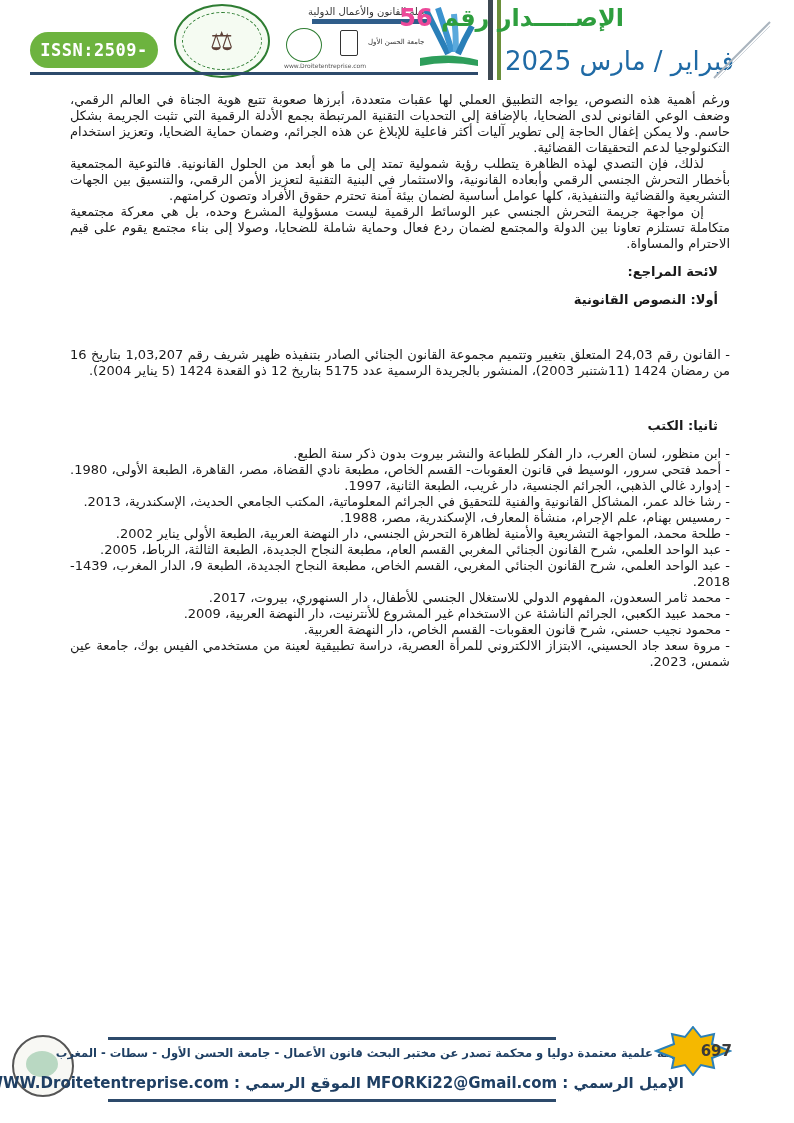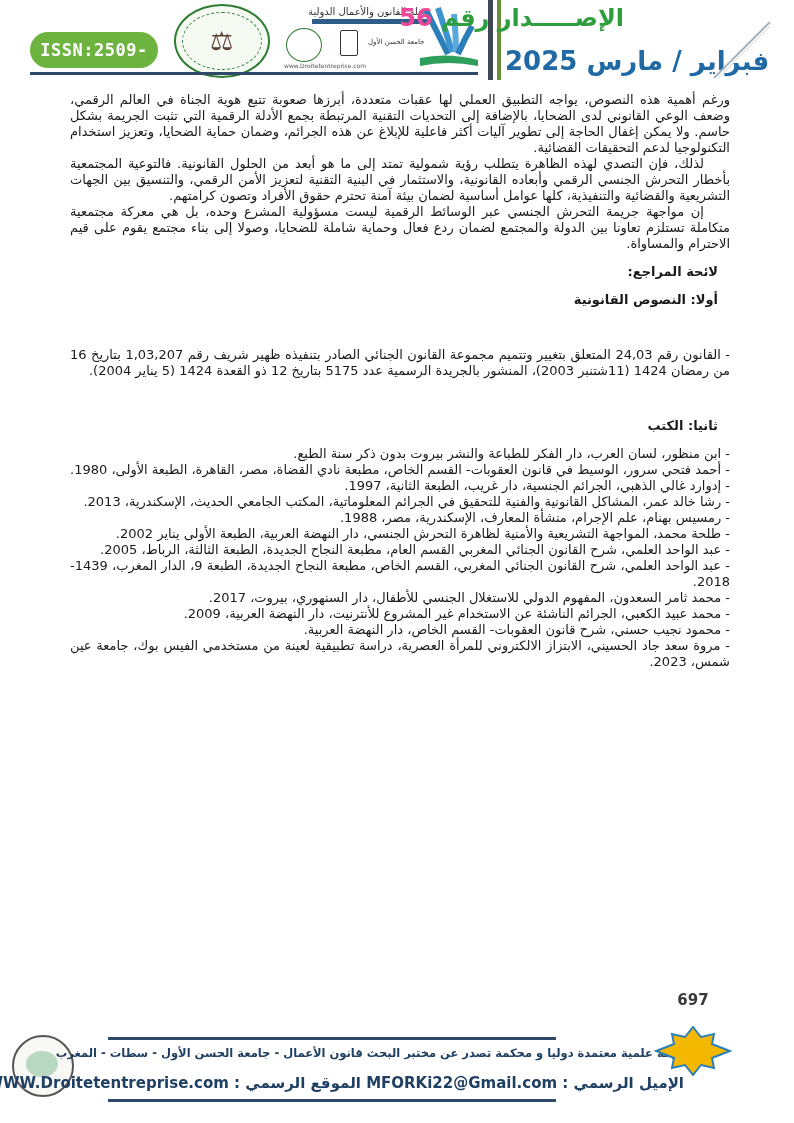--- a/index.html
+++ b/index.html
@@ -19,41 +19,41 @@
   .journal-logo .uni-name { position:absolute; left:86px; top:32px; font-size:7px; color:#333; direction:rtl; }
   .journal-logo .site { position:absolute; left:2px; top:56px; font-size:6px; color:#555; }
   .book-logo { position:absolute; left:418px; top:4px; width:62px; height:68px; }
   .book-logo svg { width:100%; height:100%; }
   .header-divider { position:absolute; left:30px; top:72px; width:448px; height:3px; background:#2d4a6b; }
   .vbar1 { position:absolute; left:488px; top:0; width:5px; height:80px; background:#3d4852; }
   .vbar2 { position:absolute; left:497px; top:0; width:4px; height:80px; background:#6a8f3a; }
   .issue-line { position:absolute; right:170px; top:4px; direction:rtl; font-size:24px; font-weight:bold; white-space:nowrap; }
   .issue-line .lbl { color:#2e9e3e;text-align:center; }
   .issue-line .num { color:#ec4899; }
-  .date-line { position:absolute; left:505px; top:46px; direction:rtl; font-size:26px; font-weight:bold; color:#1f6aa5; white-space:nowrap; }
+  .date-line { position:absolute; left:505px; top:46px; direction:rtl; font-size:26px; font-weight:normal; color:#1f6aa5; white-space:nowrap; }
   .diag-stroke { position:absolute; left:712px; top:20px; width:60px; height:60px; }
 
   
   .content { position:absolute; left:70px; top:92px; width:660px; direction:rtl; text-align:justify; font-family:"DejaVu Sans", sans-serif; font-size:13px; line-height:16px; }
   .content p { margin:0; }
   .content .indent { text-indent:26px; }
   .content .heading { font-weight:bold; margin:12px; }
   .content .gap { height:27px; }
   .content .ref { margin:0; }
 
   
   .footer-seal { position:absolute; left:12px; top:1035px; width:58px; height:58px; border:2px solid #555; border-radius:50%; background:#f8f8f4; }
   .footer-seal .inner { position:absolute; left:12px; top:14px; width:32px; height:26px; border-radius:50%; background:#b9d8c2; }
   .footer-line-top { position:absolute; left:108px; top:1037px; width:448px; height:3px; background:#2d4a6b; }
   .footer-line-bot { position:absolute; left:108px; top:1099px; width:448px; height:3px; background:#2d4a6b; }
   .footer-text1 { position:absolute; right:110px; top:1046px; direction:rtl; font-size:11.5px; font-weight:bold; color:#1f3f63; white-space:nowrap; }
   .footer-text2 { position:absolute; right:110px; top:1074px; direction:rtl; font-size:15px; font-weight:bold; color:#1f3f63; white-space:nowrap; }
   .page-star { position:absolute; left:654px; top:1026px; width:78px; height:50px; }
   .page-star svg { width:100%; height:100%; }
-  .page-num { position:absolute; left:654px; top:975px; width:78px; height:50px; line-height:50px; text-align:center; font-size:15px; font-weight:bold; color:#3a3a3a; }
+  .page-num { position:absolute; left:654px; top:1026px; width:78px; height:50px; line-height:50px; text-align:right; font-size:15px; font-weight:bold; color:#3a3a3a; }
 </style>
 </head>
 <body>
 
 <div class="header">
   <div class="issn-pill">ISSN:2509-0291</div>
 
   <div class="lab-seal">
     <div class="seal-ring"></div>
     <span class="scale">⚖</span>

